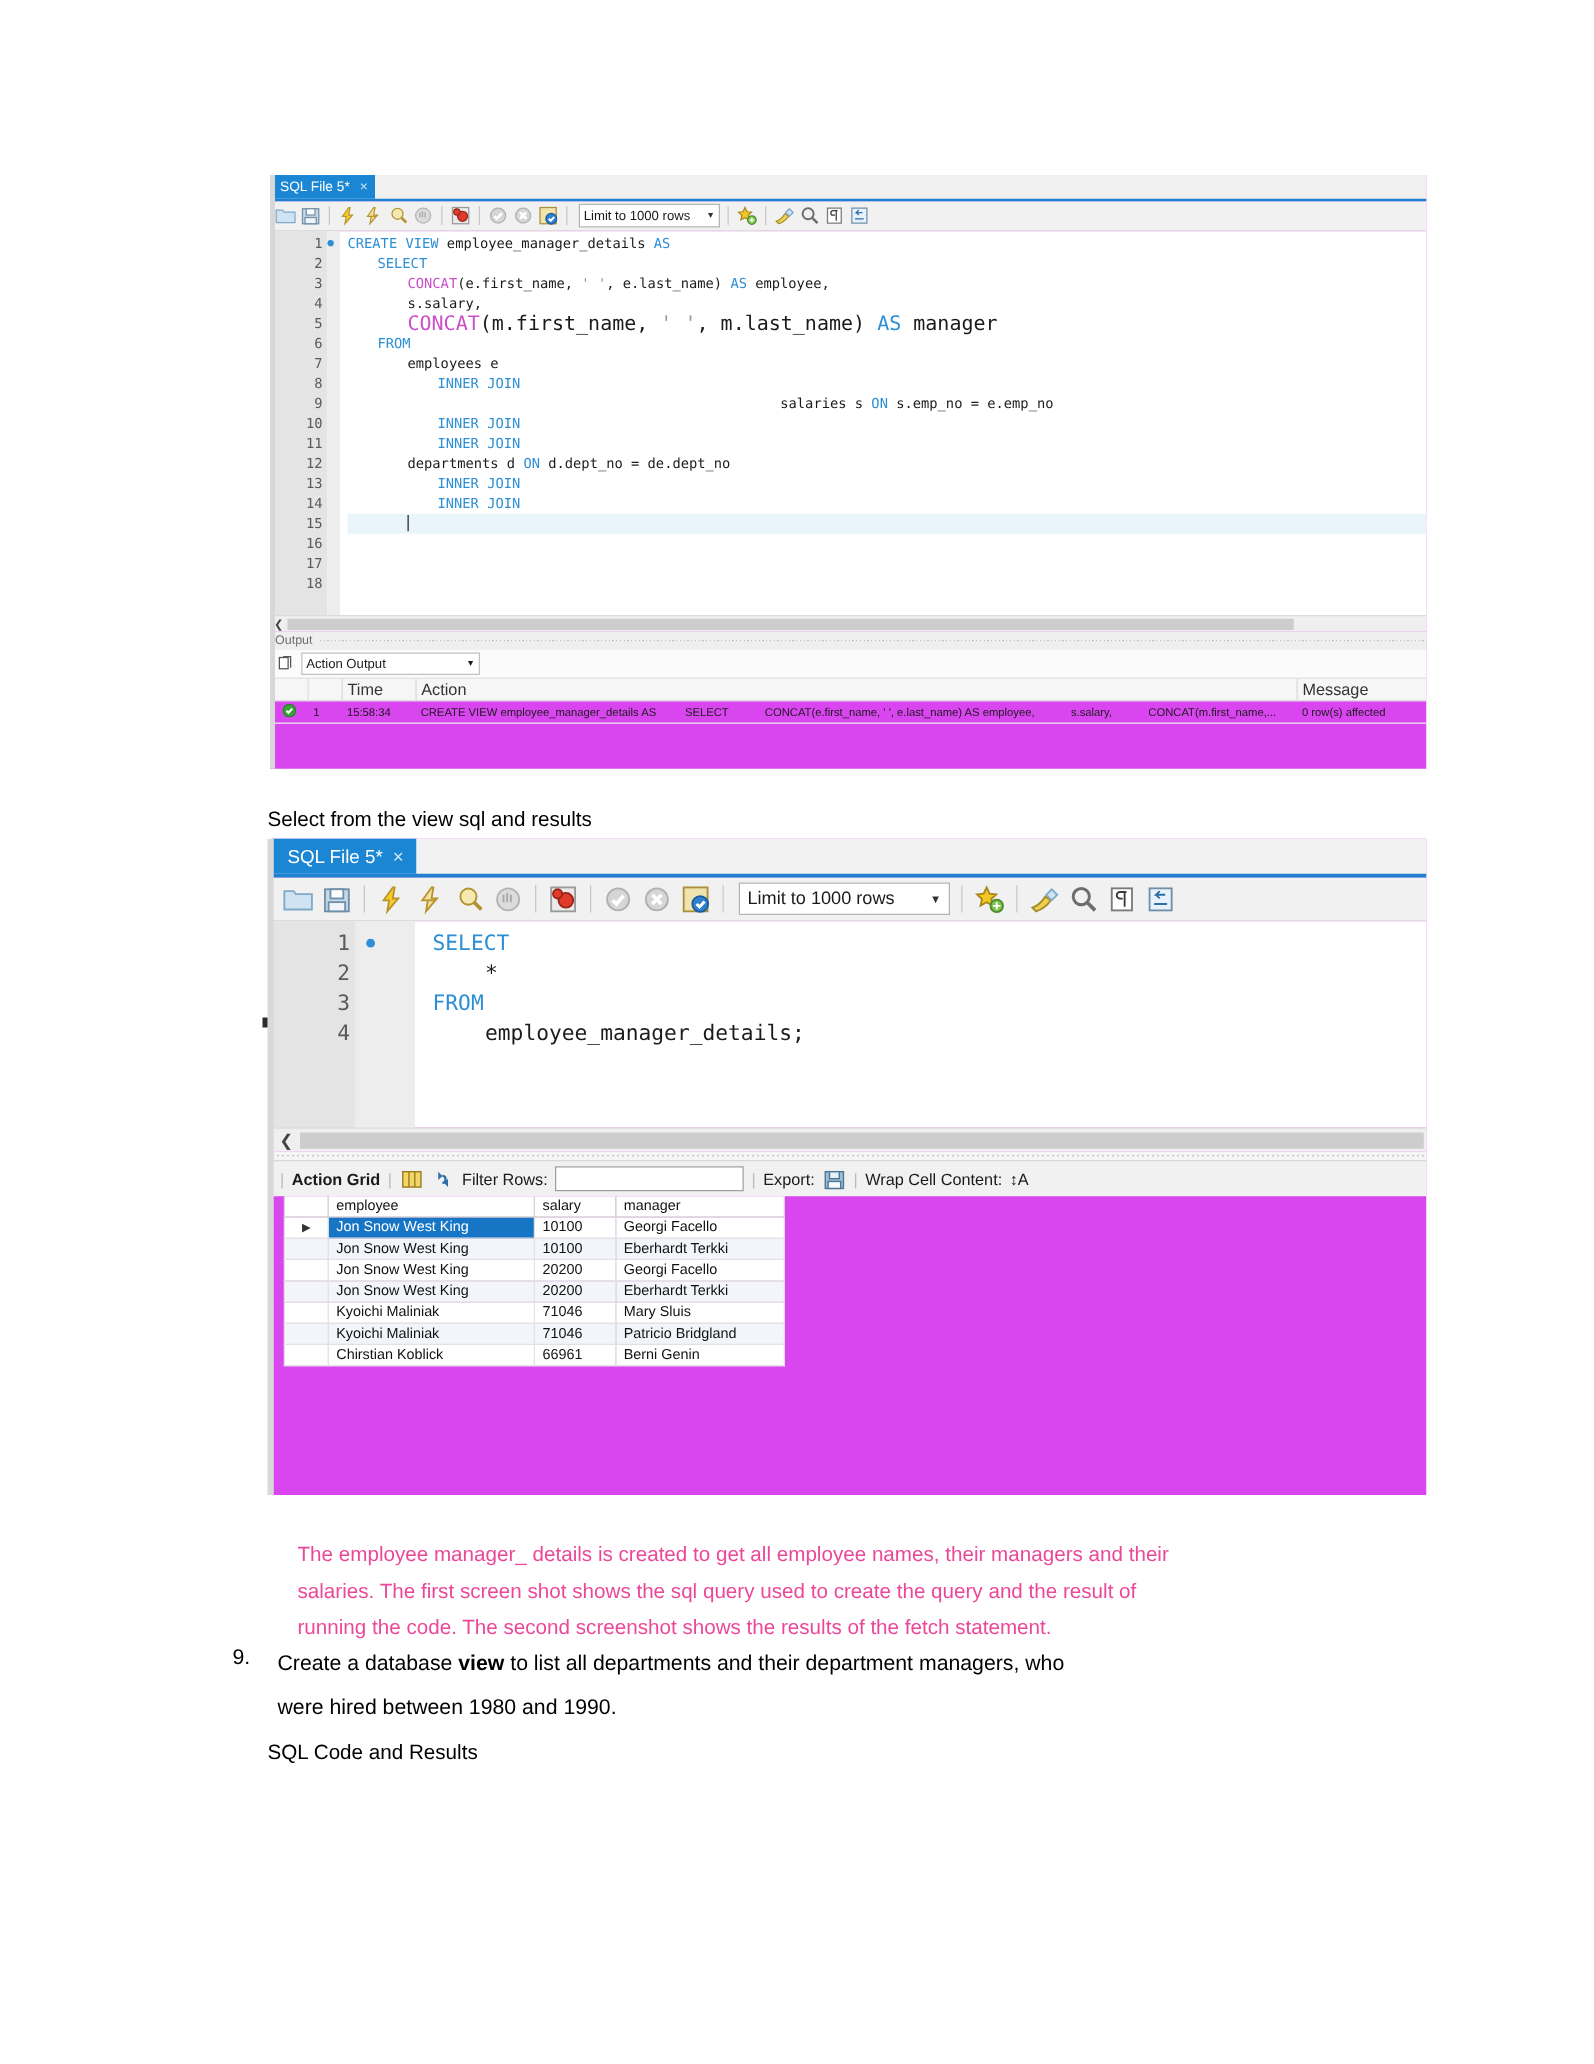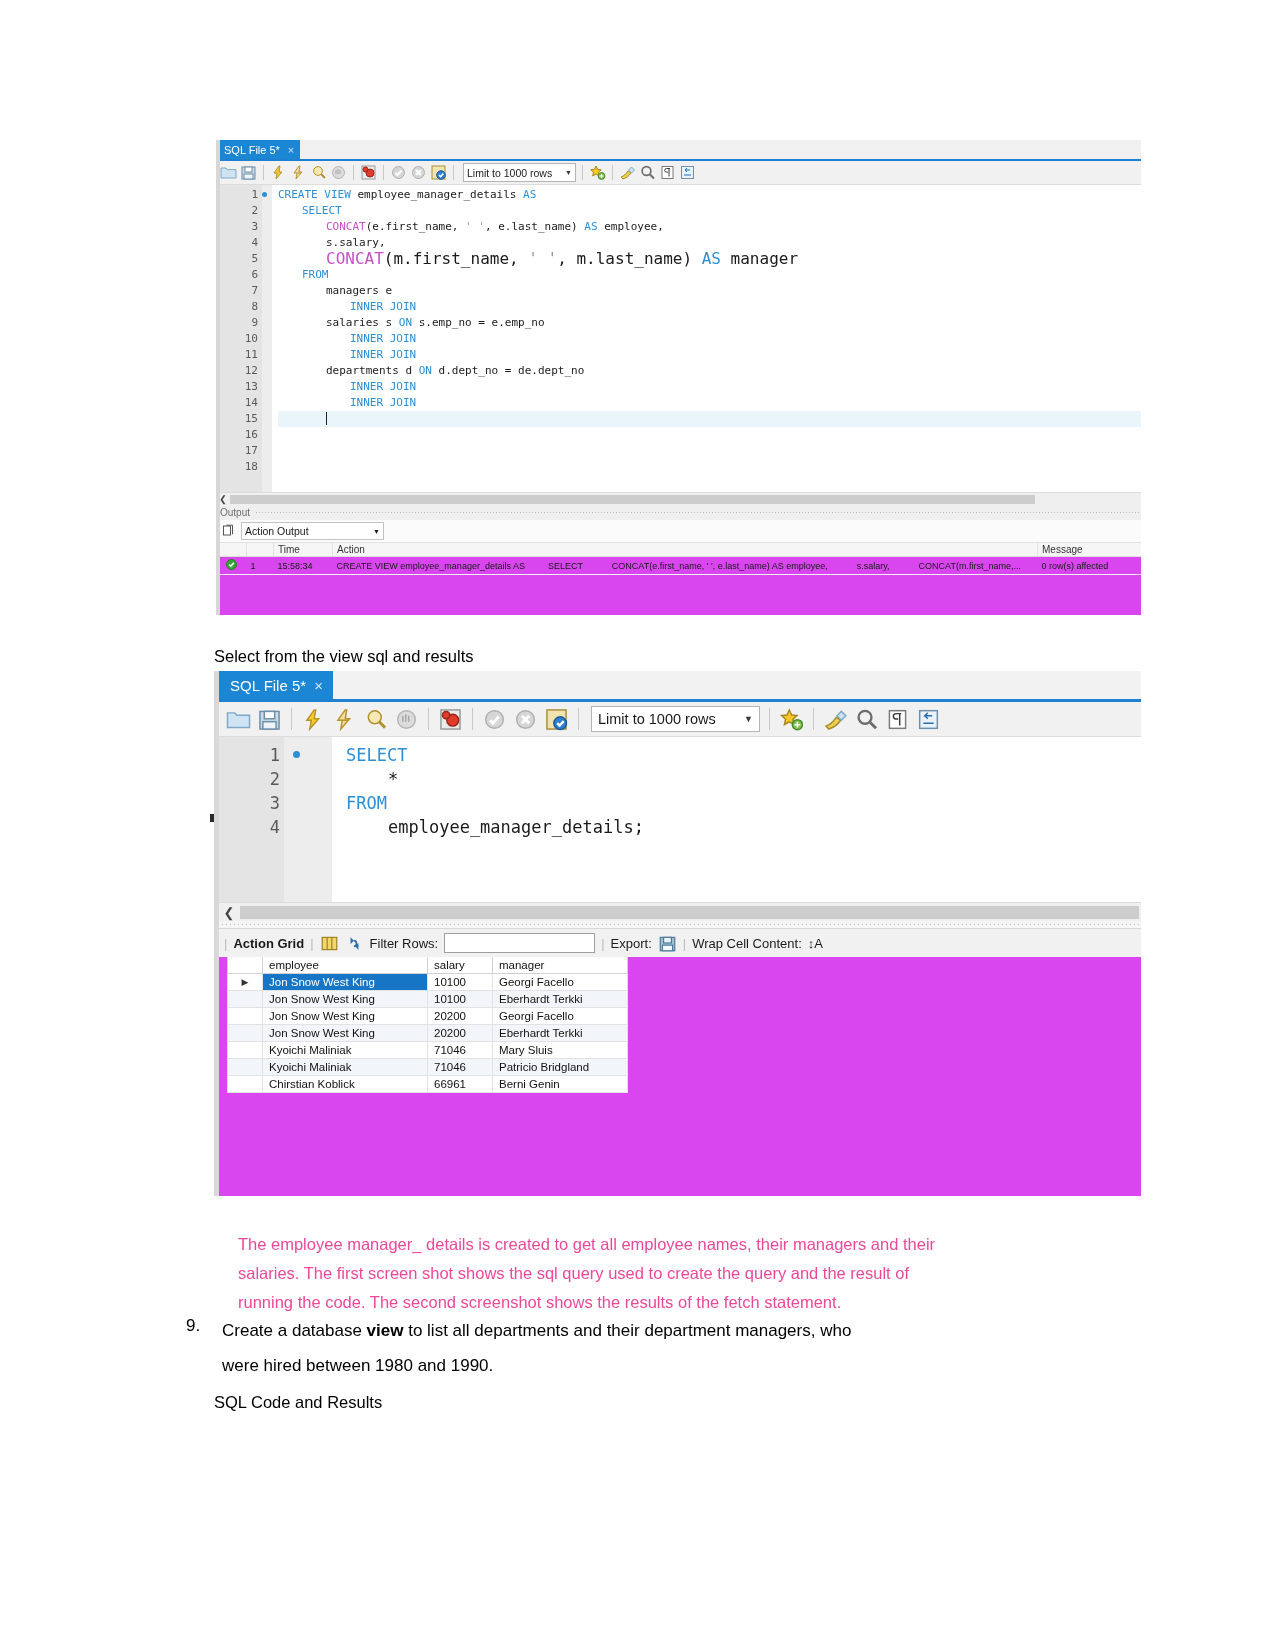--- a/index.html
+++ b/index.html
@@ -47,21 +47,21 @@
   
   .outhdr{height:15px;background:#efefef;display:flex;align-items:center;font-size:10px;color:#6e6e6e;padding-left:4px;}
   .outhdr .dots{flex:1;height:1px;margin-left:6px;
     background-image:repeating-linear-gradient(to right,#c0c0c0 0 1px,transparent 1px 3px);}
   .outsel{height:22px;background:#fbfbfb;display:flex;align-items:center;gap:5px;padding-left:6px;border-bottom:1px solid #e2e2e2;}
   .outcombo{width:135px;height:16px;background:#fff;border:1px solid #c2c2c2;display:flex;align-items:center;
             justify-content:space-between;font-size:10.5px;color:#1a1a1a;padding:0 3px;}
   .outcombo .caret{font-size:7px;}
   table.outtbl{border-collapse:collapse;width:100%;font-size:9px;color:#1a1a1a;}
   table.outtbl th{font-weight:normal;text-align:left;background:#f6f6f6;color:#333;
-    border-bottom:1px solid #dcdcdc;border-right:1px solid #e4e4e4;padding:1px 4px;font-size:10px;}
+    border-bottom:1px solid #dcdcdc;border-right:1px solid #e4e4e4;padding:1px 4px;font-size:13px;}
   table.outtbl td{padding:2px 4px;border-bottom:1px solid #f0f0f0;white-space:nowrap;}
 
   
   .rgbar{height:24px;background:#f1f1f1;display:flex;align-items:center;gap:6px;
          padding:0 6px;font-size:11px;color:#1a1a1a;border-top:1px solid #d8d8d8;}
   .rgbar b{font-weight:bold;}
   .filterinput{width:145px;height:16px;background:#fff;border:1px solid #9e9e9e;}
   table.grid{border-collapse:collapse;font-size:11.5px;color:#111;}
   table.grid th{font-weight:normal;background:#ffffff;text-align:left;
     border:1px solid #d2d2d2;border-top:none;padding:2px 6px;}
@@ -200,23 +200,23 @@
         <div class="ln" style="height: 16px; line-height: 16px; font-size: 11px;">18</div>
       </div>
     <div class="bpcol"></div>
     <div class="code">
         <div class="cl" style="height: 16px; line-height: 16px; font-size: 11px; padding-left: 0px;"><span class="kw">CREATE VIEW </span><span>employee_manager_details </span><span class="kw">AS</span></div>
         <div class="cl" style="height: 16px; line-height: 16px; font-size: 11px; padding-left: 24px;"><span class="kw">SELECT</span></div>
         <div class="cl" style="height: 16px; line-height: 16px; font-size: 11px; padding-left: 48px;"><span class="fn">CONCAT</span><span>(e.first_name, </span><span class="str">' '</span><span>, e.last_name) </span><span class="kw">AS</span><span> employee,</span></div>
         <div class="cl" style="height: 16px; line-height: 16px; font-size: 11px; padding-left: 48px;"><span>s.salary,</span></div>
         <div class="cl" style="height: 16px; line-height: 16px; font-size: 16px; padding-left: 48px;"><span class="fn">CONCAT</span><span>(m.first_name, </span><span class="str">' '</span><span>, m.last_name) </span><span class="kw">AS</span><span> manager</span></div>
         <div class="cl" style="height: 16px; line-height: 16px; font-size: 11px; padding-left: 24px;"><span class="kw">FROM</span></div>
-        <div class="cl" style="height: 16px; line-height: 16px; font-size: 11px; padding-left: 48px;"><span>managers e</span></div>
+        <div class="cl" style="height: 16px; line-height: 16px; font-size: 11px; padding-left: 48px;"><span>employees e</span></div>
         <div class="cl" style="height: 16px; line-height: 16px; font-size: 11px; padding-left: 72px;"><span class="kw">INNER JOIN</span></div>
-        <div class="cl" style="height: 16px; line-height: 16px; font-size: 11px; padding-left: 48px;"><span>salaries s </span><span class="kw">ON</span><span> s.emp_no = e.emp_no</span></div>
+        <div class="cl" style="height: 16px; line-height: 16px; font-size: 11px; padding-left: 48px; text-align: center;"><span>salaries s </span><span class="kw">ON</span><span> s.emp_no = e.emp_no</span></div>
         <div class="cl" style="height: 16px; line-height: 16px; font-size: 11px; padding-left: 72px;"><span class="kw">INNER JOIN</span></div>
         <div class="cl" style="height: 16px; line-height: 16px; font-size: 11px; padding-left: 72px;"><span class="kw">INNER JOIN</span></div>
         <div class="cl" style="height: 16px; line-height: 16px; font-size: 11px; padding-left: 48px;"><span>departments d </span><span class="kw">ON</span><span> d.dept_no = de.dept_no</span></div>
         <div class="cl" style="height: 16px; line-height: 16px; font-size: 11px; padding-left: 72px;"><span class="kw">INNER JOIN</span></div>
         <div class="cl" style="height: 16px; line-height: 16px; font-size: 11px; padding-left: 72px;"><span class="kw">INNER JOIN</span></div>
         <div class="cl" style="height: 16px; line-height: 16px; font-size: 11px; padding-left: 48px; background: rgb(234, 244, 251);"><span style="border-left:1px solid #222;">&nbsp;</span></div>
       </div>
   </div>
 
   <div class="hscroll">

